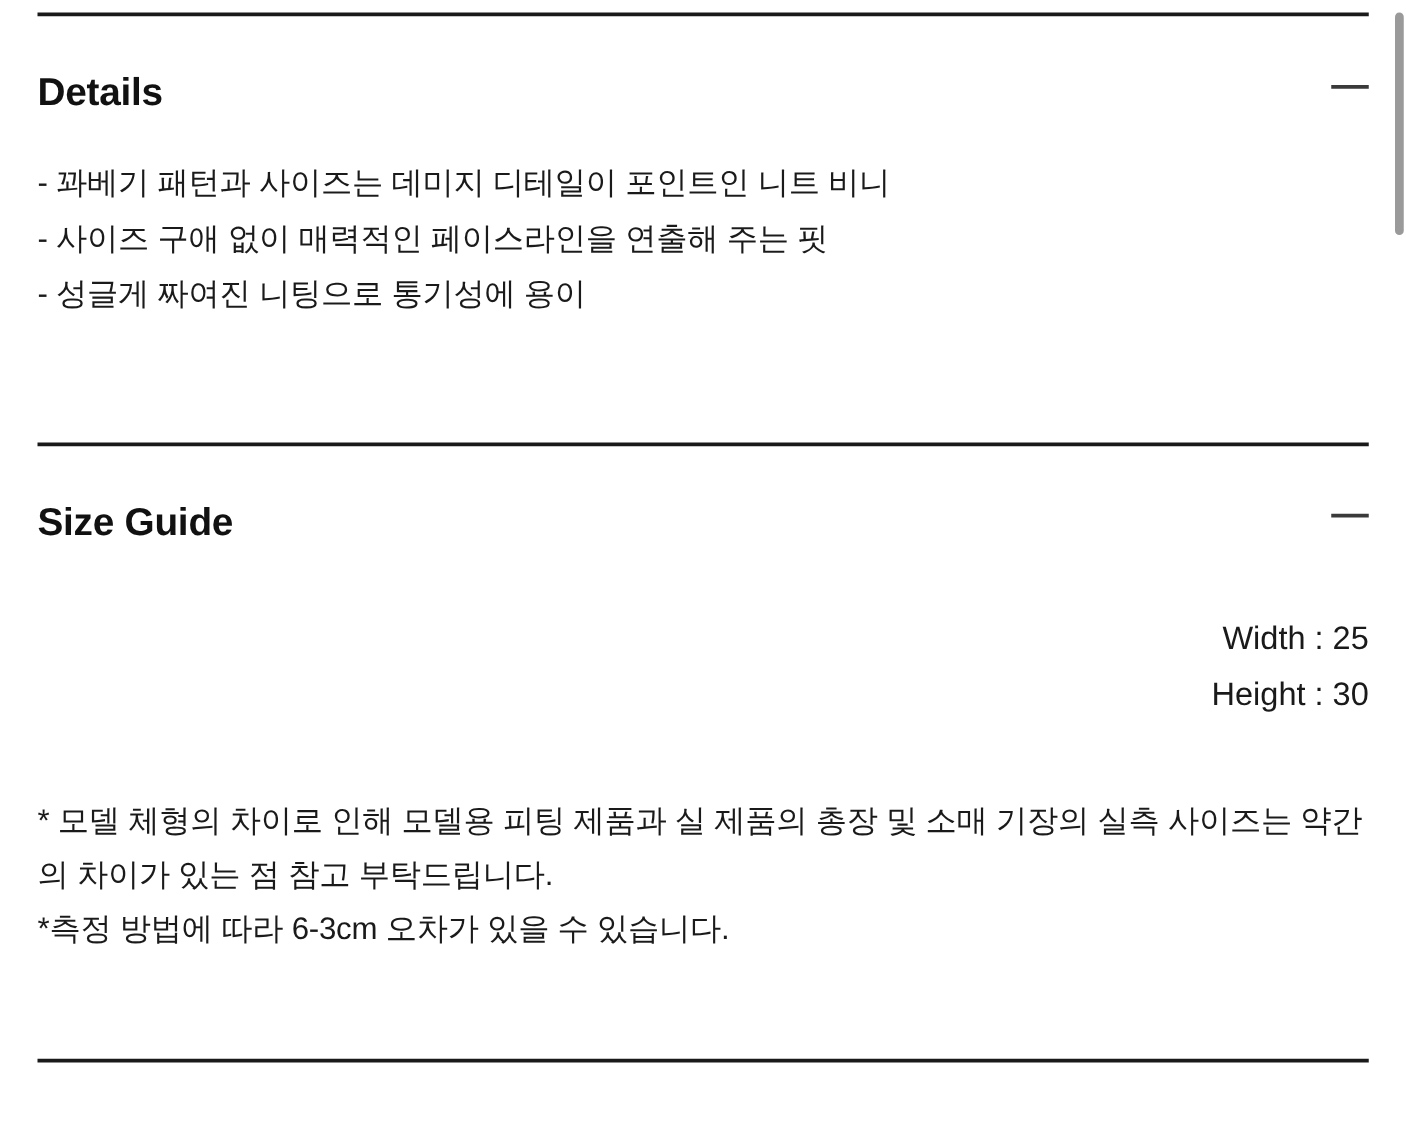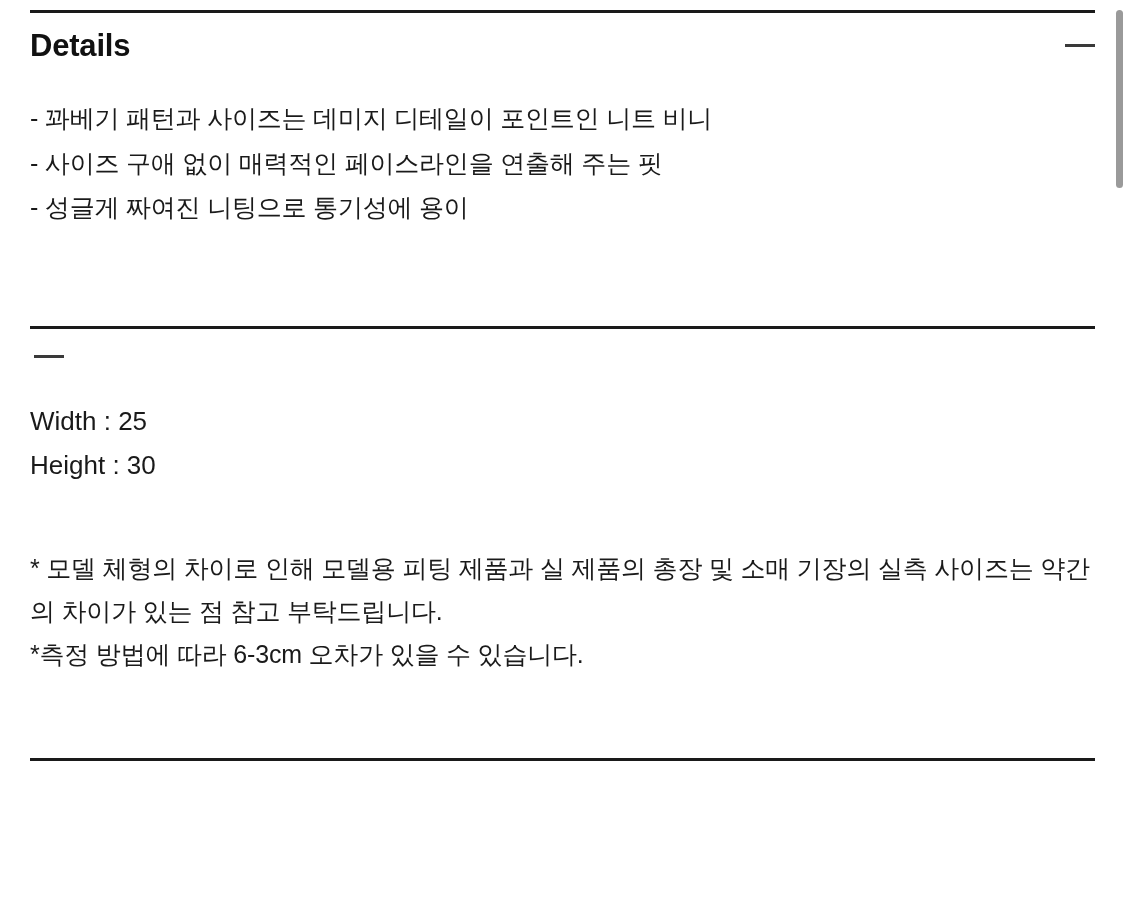--- a/index.html
+++ b/index.html
@@ -33,23 +33,22 @@
     width: 1065px;
     margin: 0 auto;
   }
 
   .top-rule {
     margin-top: 10px;
   }
 
   .section-header {
     display: flex;
-    align-items: center;
     justify-content: space-between;
-    padding-top: 14px;
+    padding-top: 42px;
   }
 
   .section-title {
     font-size: 31px;
     font-weight: 600;
     letter-spacing: -0.2px;
     color: #111111;
     line-height: 1.2;
   }
 
@@ -82,21 +81,22 @@
     color: #1a1a1a;
     letter-spacing: -0.2px;
     white-space: nowrap;
   }
 
   .details-spacer {
     height: 96px;
   }
 
   .size-lines {
-    margin-top: 28px;
+    margin-top: 52px;
+    text-align: right;
   }
 
   .size-line {
     font-size: 26px;
     line-height: 1.72;
     color: #1a1a1a;
   }
 
   .notes {
     margin-top: 59px;
@@ -155,20 +155,21 @@
     </ul>
 
     <div class="details-spacer"></div>
   </div>
 
   <div class="rule"></div>
 
   <div class="content">
 
     <div class="section-header">
+      <div class="section-title">Size Guide</div>
       <div class="collapse-toggle">
         <span class="bar"></span>
       </div>
     </div>
 
     <div class="size-lines">
       <div class="size-line">Width : 25</div>
       <div class="size-line">Height : 30</div>
     </div>
 

